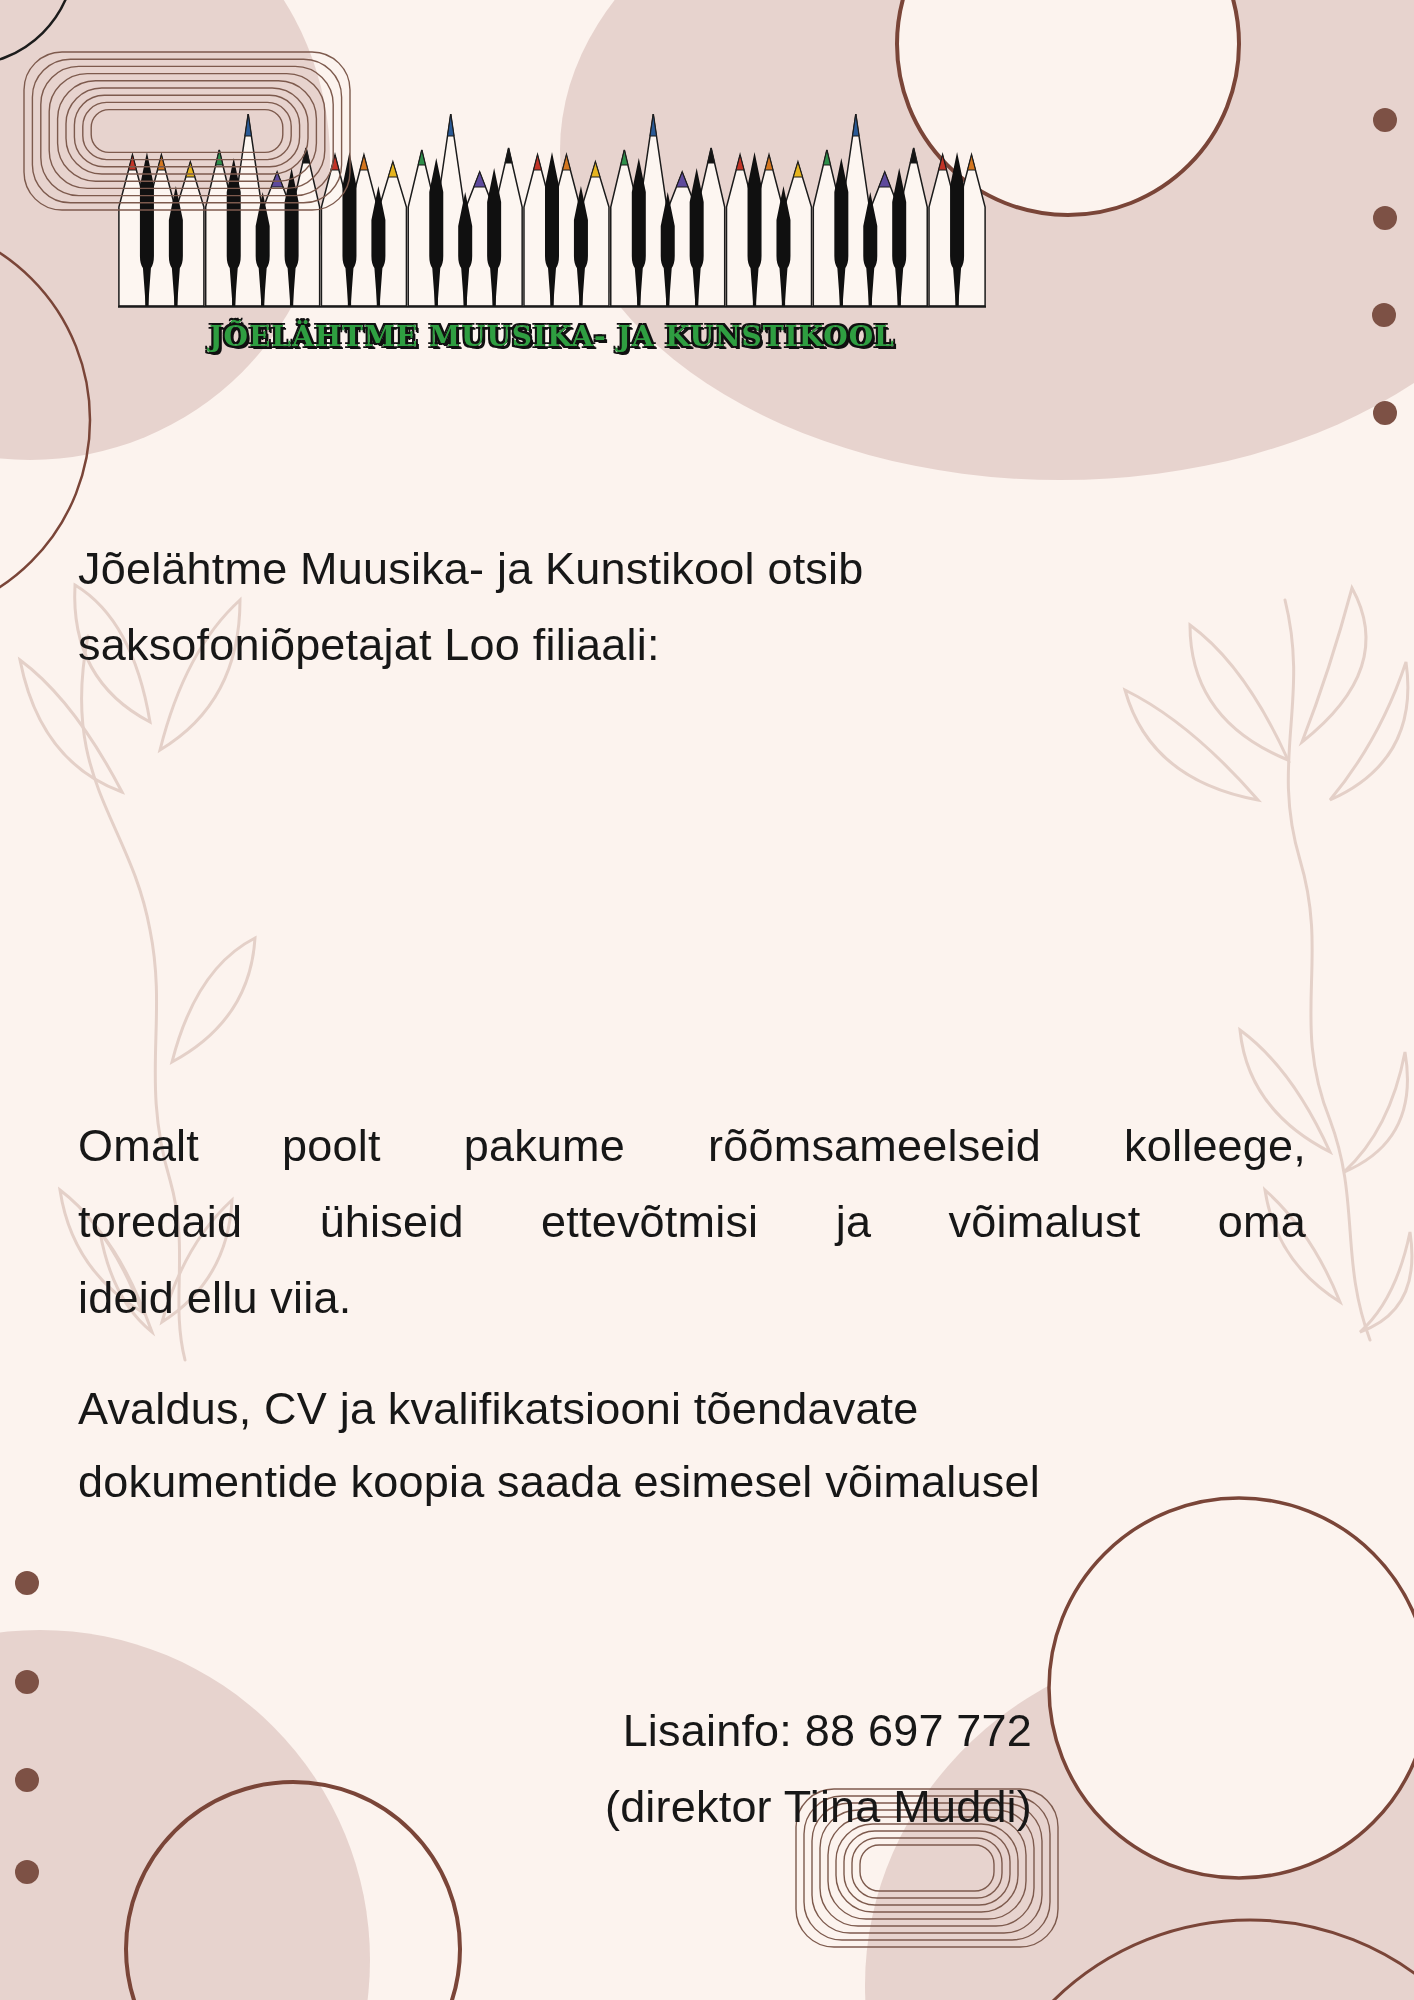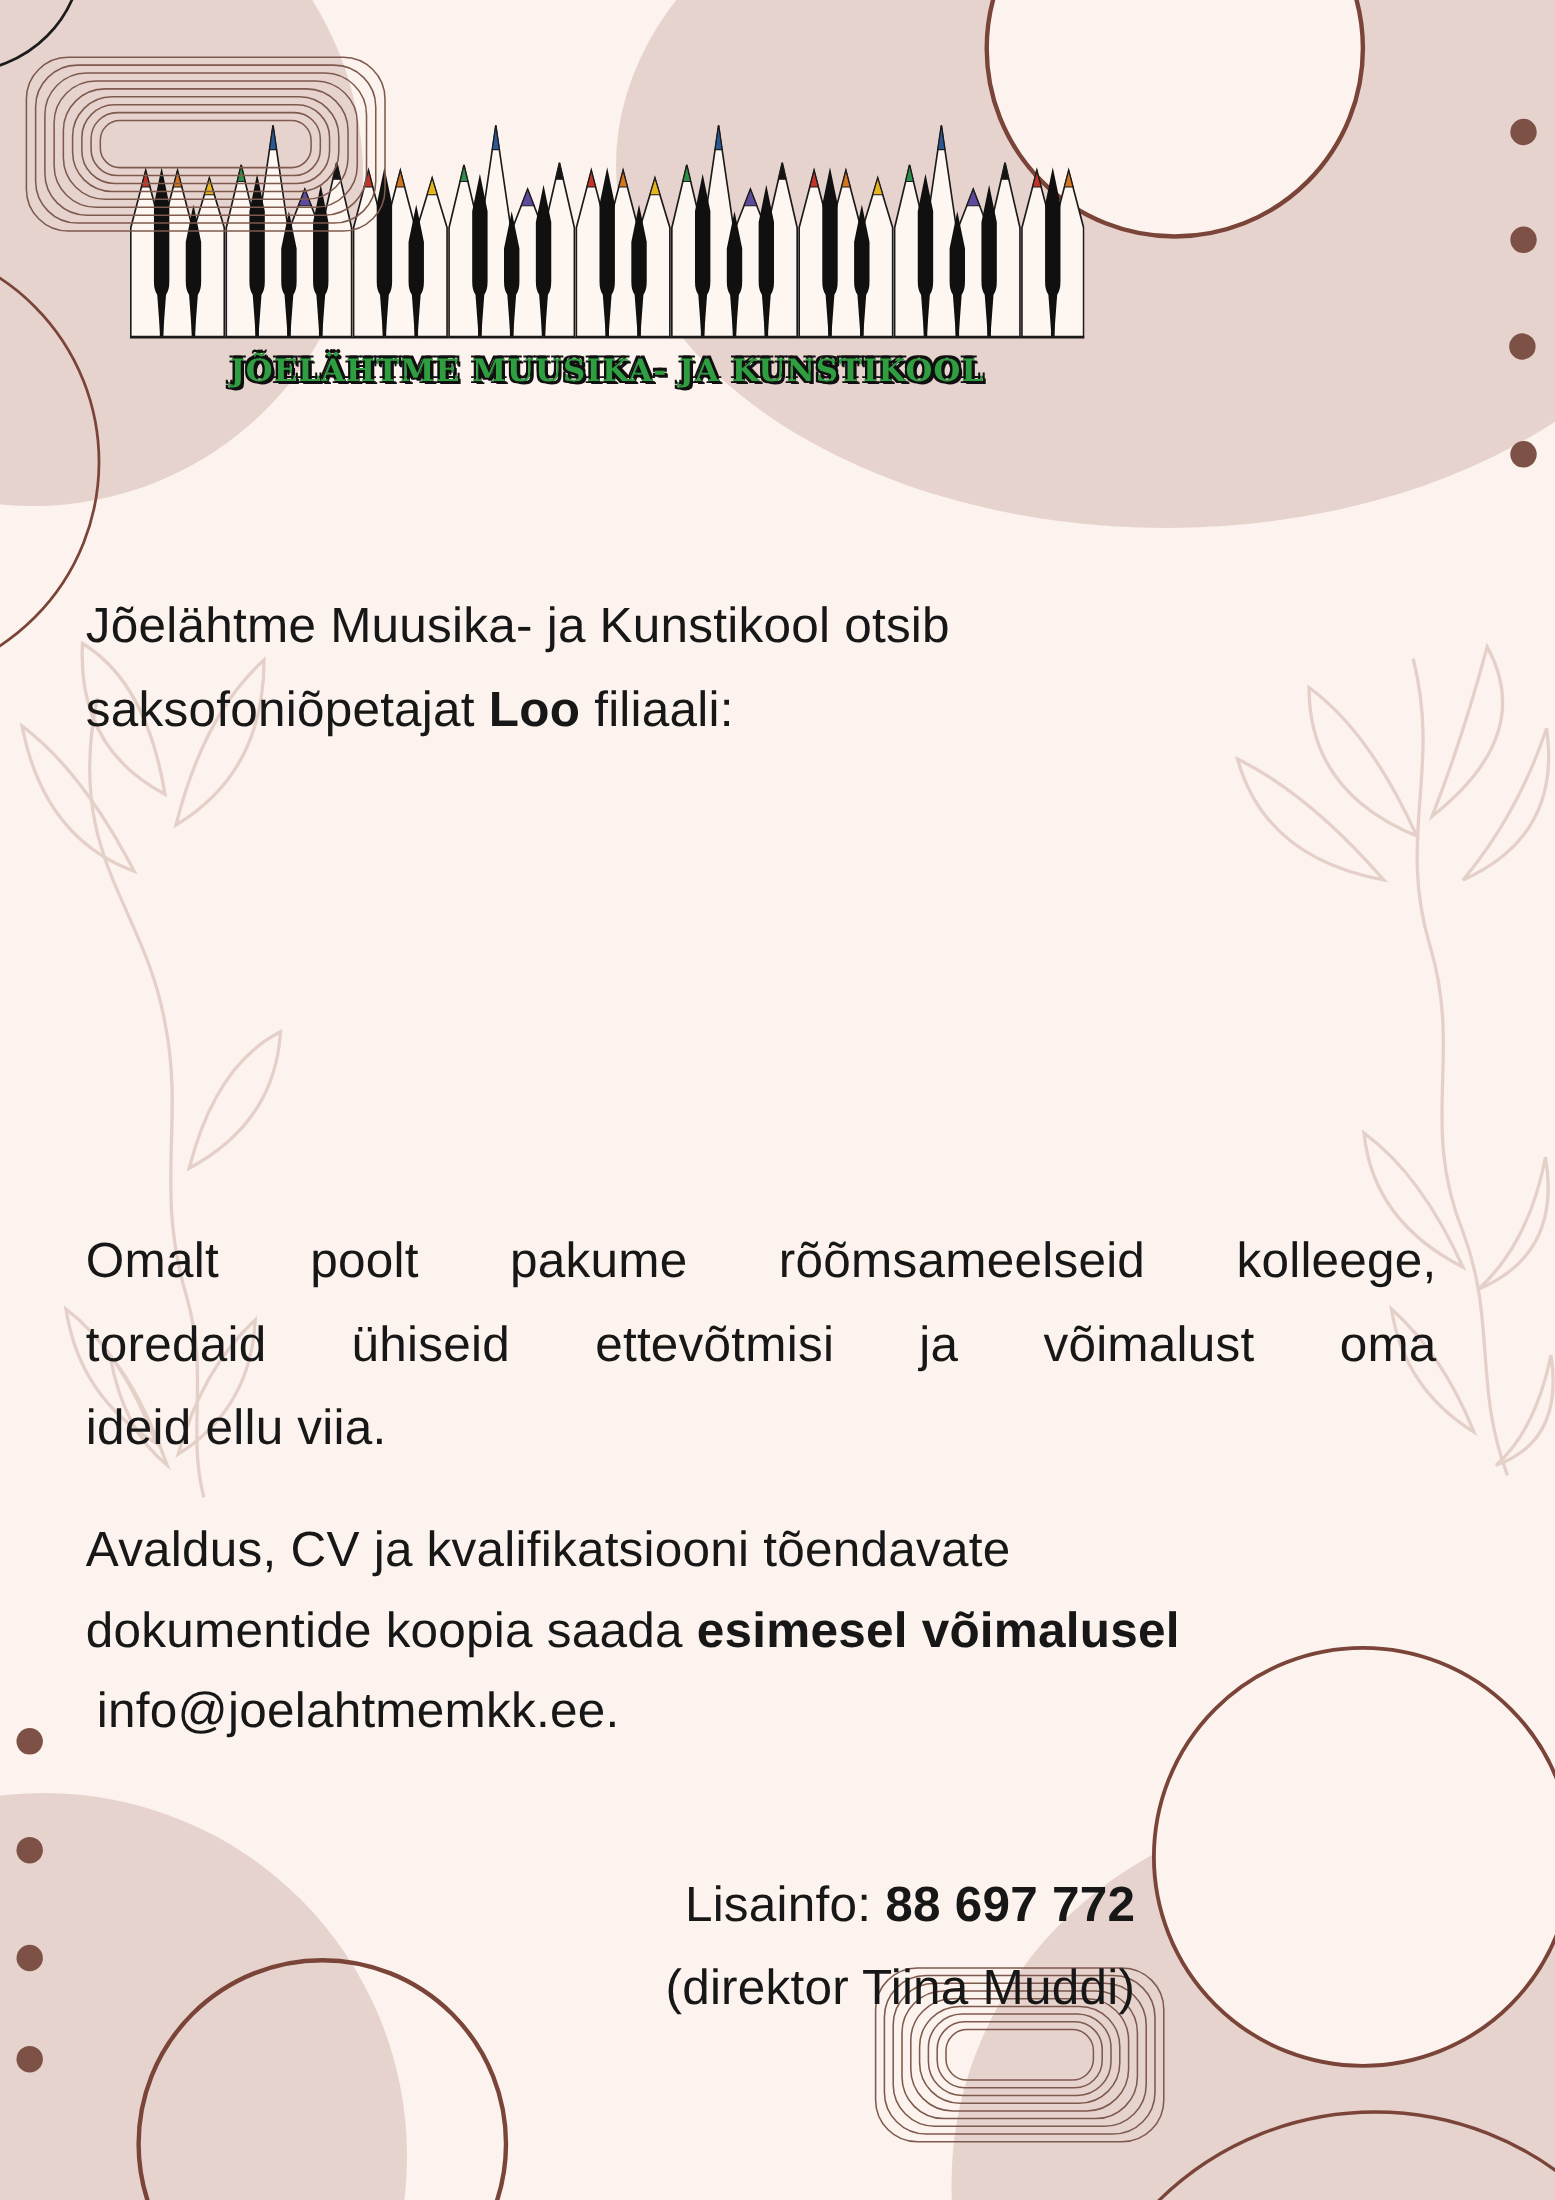--- a/index.html
+++ b/index.html
@@ -1,21 +1,21 @@
 <!DOCTYPE html>
 <html><head>
 <meta charset="utf-8">
 <style>
   html,body{margin:0;padding:0;}
   #poster{position:relative;width:1414px;height:2000px;background:#fcf3ee;overflow:hidden;
           font-family:"Liberation Sans",sans-serif;color:#171717;}
   svg.layer{position:absolute;left:0;top:0;}
   .txt{position:absolute;line-height:76px;font-size:45px;letter-spacing:0.2px;}
   .just{text-align:justify;text-align-last:justify;}
-  b,.b{font-weight:bold;}
+  b,.b{font-weight:normal;}
   #intro{left:78px;top:531px;width:920px;}
   #bullets{left:112px;top:748px;width:900px;}
   .bullet-row{display:flex;align-items:baseline;}
   .bullet-dot{width:15px;height:15px;border-radius:50%;background:#171717;flex:0 0 15px;
               align-self:center;margin-top:6px;}
   .bullet-text{margin-left:22px;}
   #offer{left:78px;top:1108px;width:1228px;}
   #apply{left:78px;top:1372px;width:1240px;line-height:73px;}
   #apply .email{padding-left:10px;}
   #contact{right:382px;top:1693px;width:700px;text-align:right;}
@@ -200,21 +200,20 @@
 
   <div id="offer" class="txt">
     <div class="just">Omalt poolt pakume rõõmsameelseid kolleege,</div>
     <div class="just">toredaid ühiseid ettevõtmisi ja võimalust oma</div>
     <div>ideid ellu viia.</div>
   </div>
 
   <div id="apply" class="txt">
     <div>Avaldus, CV ja kvalifikatsiooni tõendavate</div>
     <div><span>dokumentide koopia saada </span><b>esimesel võimalusel</b></div>
-    <div class="email">info@joelahtmemkk.ee.</div>
   </div>
 
   <div id="contact" class="txt">
     <div><span>Lisainfo: </span><b>88 697 772</b></div>
     <div>(direktor Tiina Muddi)</div>
   </div>
 
 </div>
 
 </body></html>

